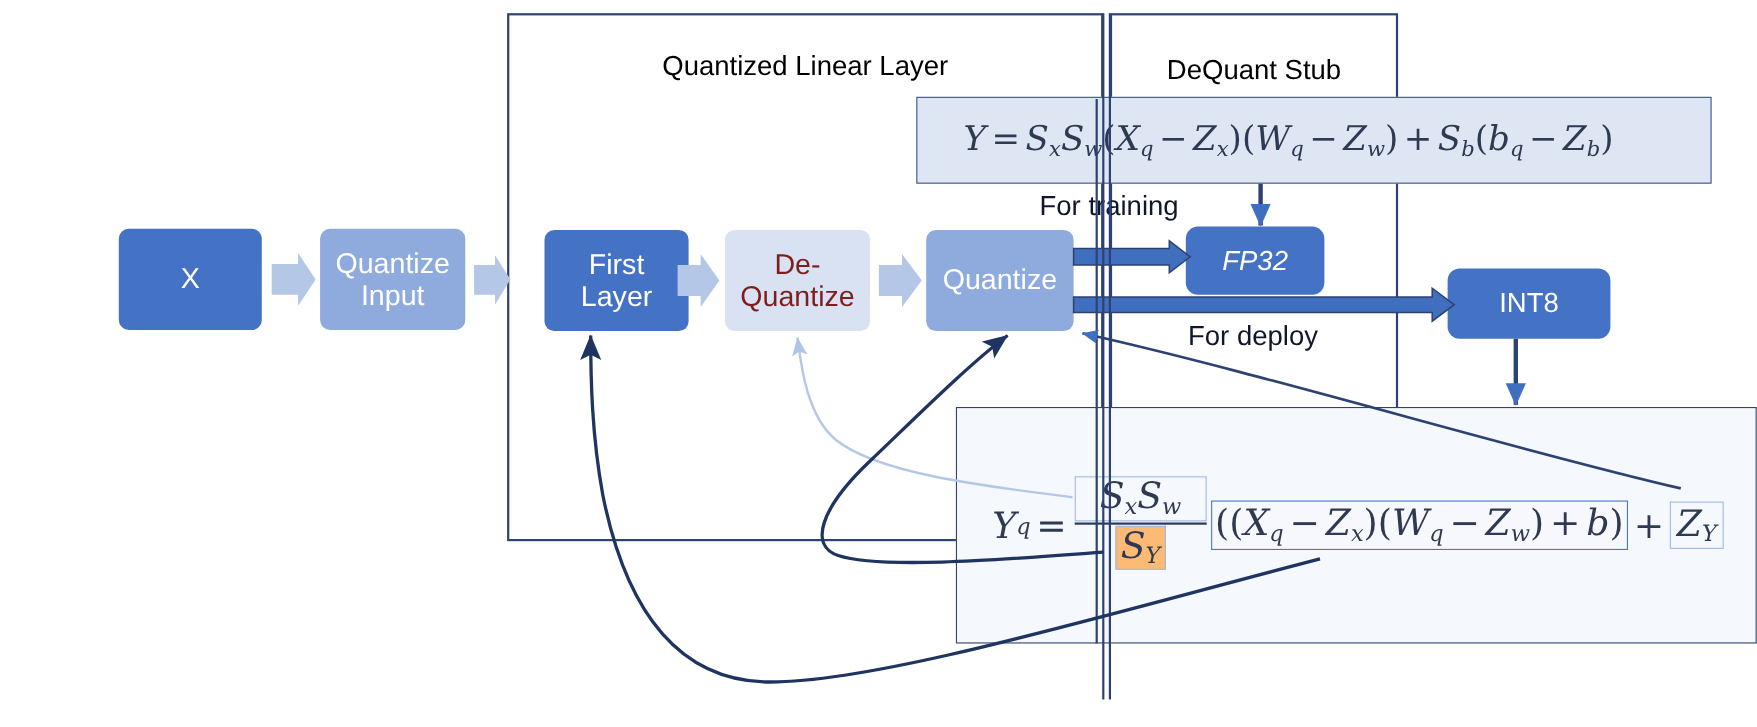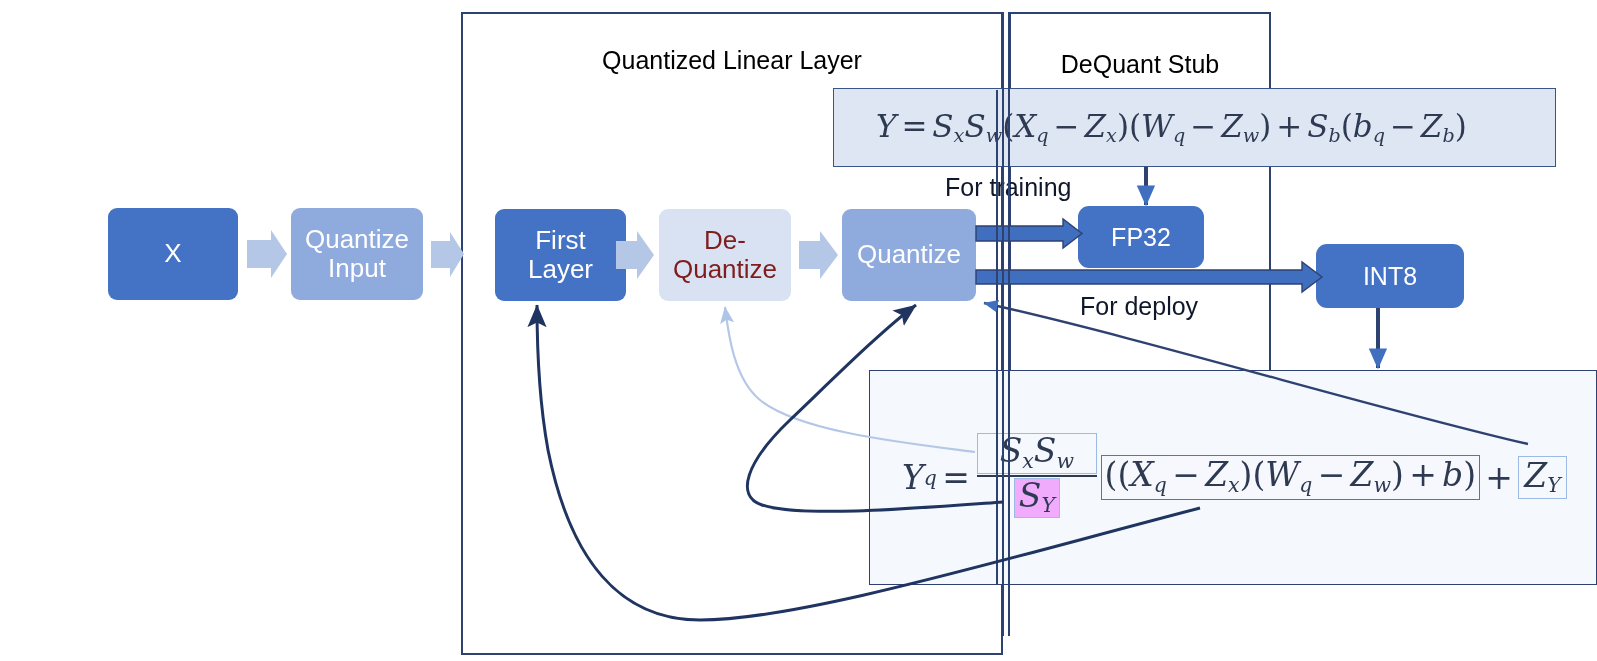--- a/index.html
+++ b/index.html
@@ -29,39 +29,39 @@
   .eq{font-family:"DejaVu Serif",serif;color:#2E3A52;white-space:nowrap;}
   .v{font-style:italic;}
   .sub{font-size:.62em;vertical-align:-0.28em;font-style:italic;}
   .op{font-style:normal;padding:0 .16em;}
 
   
   .frac{display:inline-flex;flex-direction:column;align-items:center;
         vertical-align:middle;margin:0 .05em;position:relative;top:-2px;}
   .frac .num{border:1px solid #9DBAE4;background:#F5F8FD;padding:0 22px;line-height:1.06;}
   .frac .bar{width:100%;height:2.5px;background:#2E3A52;margin:1px 0;}
-  .frac .den{border:1px solid #9DBAE4;background:#f0abfc;padding:0 4px;line-height:1.06;}
+  .frac .den{border:1px solid #9DBAE4;background:#fdba74;padding:0 4px;line-height:1.06;}
 
   .hl{border:1.5px solid #4A78C0;background:rgba(255,255,255,.12);padding:2px 3px;
       display:inline-block;line-height:1.05;}
   .hl-soft{border:1.5px solid #9DBAE4;padding:2px 5px;display:inline-block;line-height:1.05;}
 
   
   .lbl{position:absolute;font-size:25px;color:#0f172a;white-space:nowrap;}
 
   svg.overlay{position:absolute;left:0;top:0;width:1597px;height:661px;
               pointer-events:none;overflow:visible;}
 </style>
 </head>
 <body>
 
 <div id="stage">
 
 
-  <div class="panel" style="left:461px;top:12px;width:542px;height:643px;">
+  <div class="panel" style="left:461px;top:12px;width:542px;height:480px;">
     <div class="panel-title" style="top:34px;">Quantized Linear Layer</div>
   </div>
 
   <div class="panel" style="left:1009px;top:12px;width:262px;height:460px;">
     <div class="panel-title" style="top:38px;">DeQuant Stub</div>
   </div>
 
   <div class="eqbox" style="left:833px;top:88px;width:723px;height:79px;padding-left:42px;">
     <span class="eq" style="font-size:31px;">
       <span class="v">Y</span><span class="op">=</span><span class="v">S</span><span class="sub">x</span><span class="v">S</span><span class="sub">w</span><span class="op" style="padding:0">(</span><span class="v">X</span><span class="sub">q</span><span class="op">−</span><span class="v">Z</span><span class="sub">x</span><span class="op" style="padding:0">)(</span><span class="v">W</span><span class="sub">q</span><span class="op">−</span><span class="v">Z</span><span class="sub">w</span><span class="op" style="padding:0">)</span><span class="op">+</span><span class="v">S</span><span class="sub">b</span><span class="op" style="padding:0">(</span><span class="v">b</span><span class="sub">q</span><span class="op">−</span><span class="v">Z</span><span class="sub">b</span><span class="op" style="padding:0">)</span>
@@ -104,21 +104,21 @@
 
   <div class="node pale" style="left:659px;top:209px;width:132px;height:92px;flex-direction:column;">
     <span>De-</span>
     <span>Quantize</span>
   </div>
 
   <div class="node mid" style="left:842px;top:209px;width:134px;height:92px;">
     <span>Quantize</span>
   </div>
 
-  <div class="node dark small" style="left:1078px;top:206px;width:126px;height:62px;">
+  <div class="node dark small" style="left:1078px;top:206px;width:126px;height:62px;font-style:italic;">
     <span>FP32</span>
   </div>
 
   <div class="node dark small" style="left:1316px;top:244px;width:148px;height:64px;">
     <span>INT8</span>
   </div>
 
   <div class="lbl" style="left:945px;top:173px;">For training</div>
   <div class="lbl" style="left:1080px;top:292px;">For deploy</div>
 

